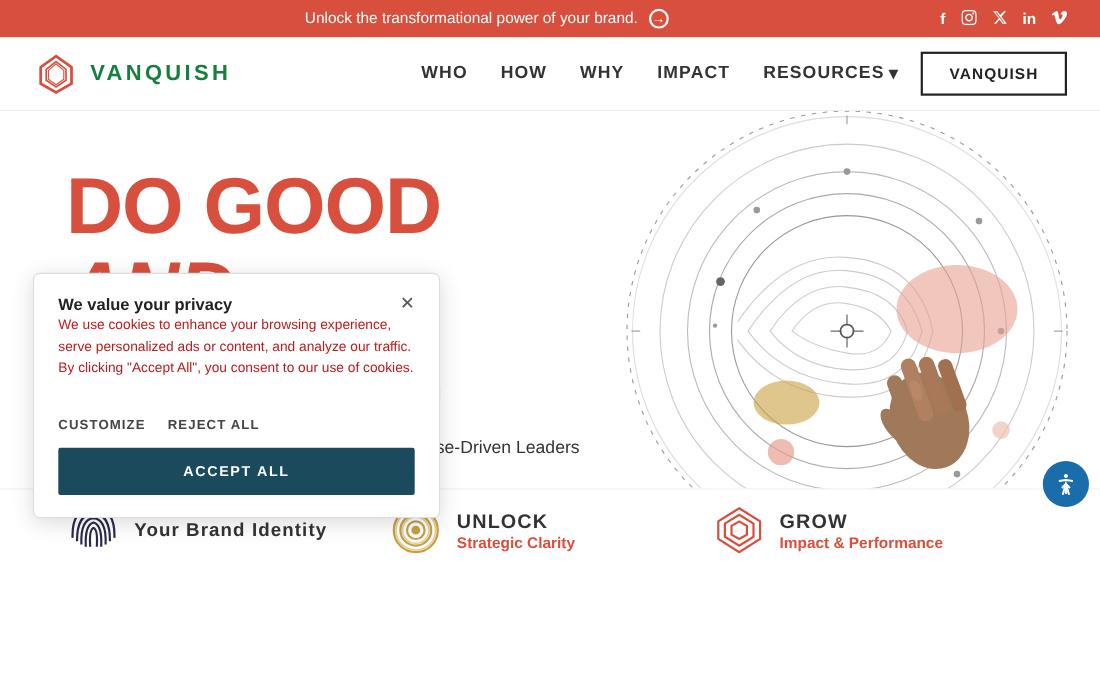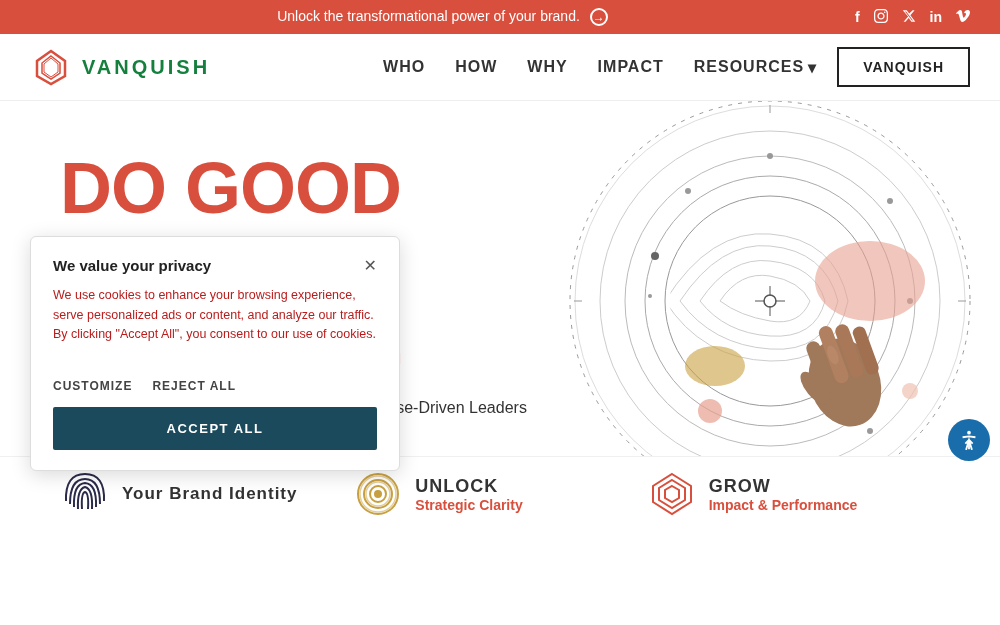--- a/index.html
+++ b/index.html
@@ -167,22 +167,21 @@
       background: #fff;
       border: 1px solid #ddd;
       border-radius: 6px;
       padding: 20px 22px;
       box-shadow: 0 4px 20px rgba(0,0,0,0.15);
       z-index: 100;
     }
     .cookie-header {
       display: flex;
       justify-content: space-between;
-      align-items: flex-end;
-      margin-bottom: 12px;
+      align-items: flex-start;
     }
     .cookie-title {
       font-size: 15px;
       font-weight: 700;
       color: #222;
     }
     .cookie-close {
       cursor: pointer;
       font-size: 16px;
       color: #555;
@@ -366,21 +365,21 @@
         <rect x="48" y="24" width="14" height="56" rx="7" fill="#a87858"></rect>
         <rect x="64" y="32" width="13" height="50" rx="6" fill="#a07050"></rect>
 
         <ellipse cx="10" cy="75" rx="9" ry="20" fill="#a0785a" transform="rotate(-20, 10, 75)"></ellipse>
 
         <ellipse cx="38" cy="50" rx="5" ry="10" fill="#c09070" opacity="0.5"></ellipse>
       </g>
     </svg>
   </div>
 
-  <div style="position:absolute; bottom:0; left:0; right:0; display:flex; align-items:center; padding:0 60px; height:75px; background:#fff; border-top:1px solid #f0f0f0;">
+  <div style="position:absolute; bottom:12px; left:0; right:0; display:flex; align-items:center; padding:0 60px; height:75px; background:#fff; border-top:1px solid #f0f0f0;">
 
     <div class="bottom-icon-item" style="flex:1;">
       <svg class="bottom-icon-svg" viewBox="0 0 50 50">
         <g fill="none" stroke="#2a2a4a" stroke-width="2">
           <path d="M10 35 Q10 10 25 10 Q40 10 40 35"></path>
           <path d="M14 38 Q13 15 25 14 Q37 15 36 38"></path>
           <path d="M18 40 Q17 20 25 18 Q33 20 32 40"></path>
           <path d="M22 40 Q21 24 25 23 Q29 24 28 40"></path>
           <path d="M6 32 Q5 5 25 5 Q45 5 44 32"></path>
         </g>

